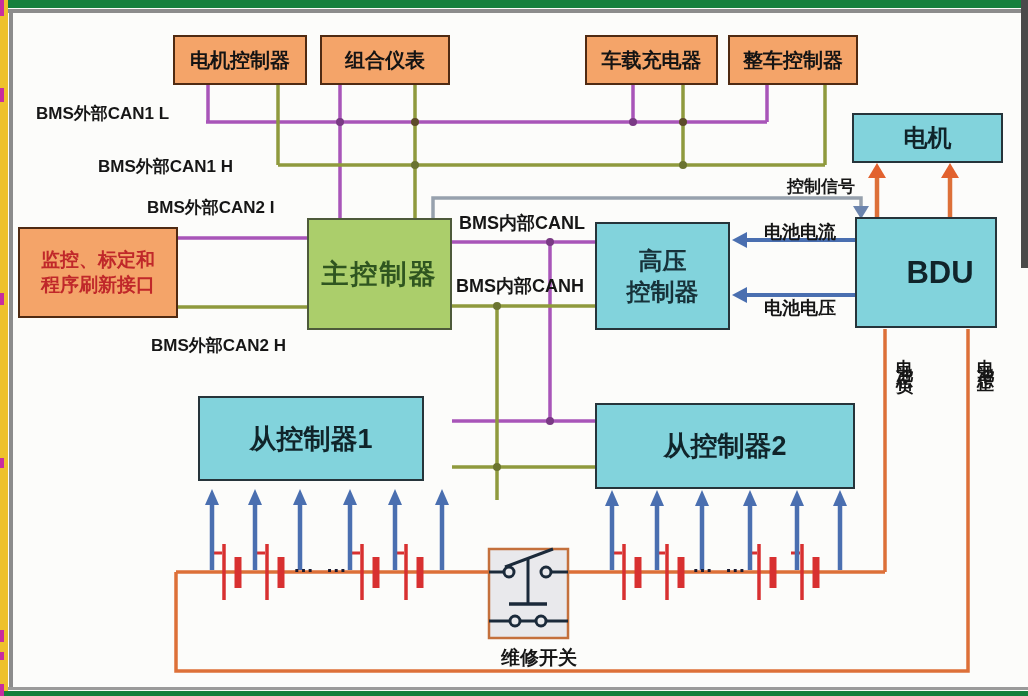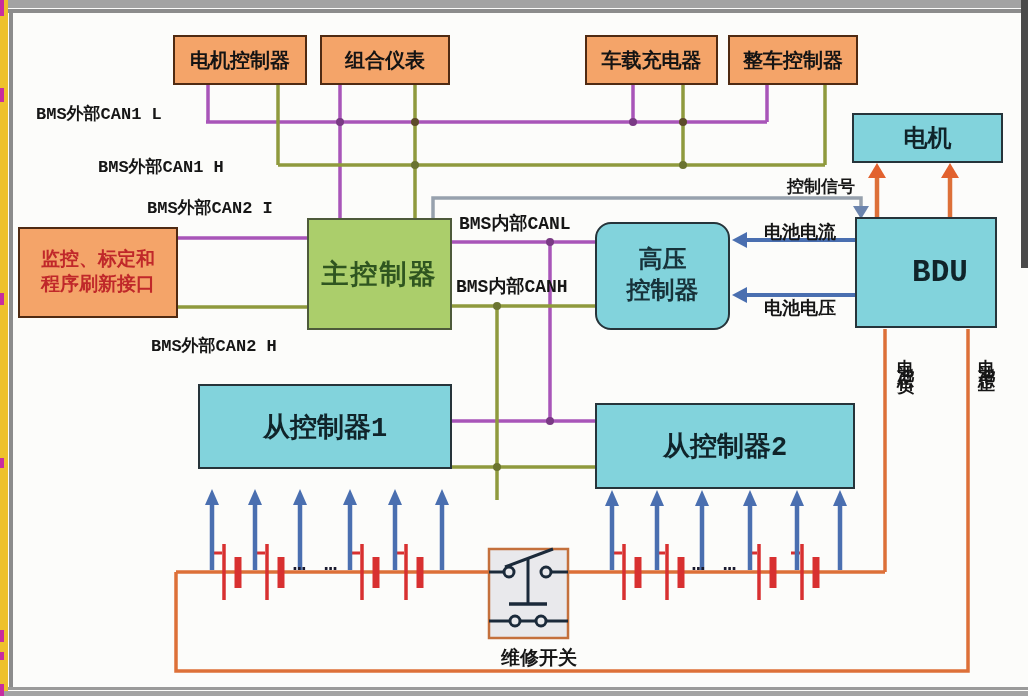--- a/index.html
+++ b/index.html
@@ -1,19 +1,19 @@
 <!DOCTYPE html>
 <html><head>
 <meta charset="utf-8">
 <style>
   html,body{margin:0;padding:0;}
   #stage{
     position:relative;width:1028px;height:696px;overflow:hidden;
-    background:#a3a3a3;
-    font-family:Liberation Mono, monospace;
+    background:#15803d;
+    font-family:Liberation Sans, sans-serif;
   }
   .panel{position:absolute;left:8px;top:8px;width:1020px;height:683px;background:#fcfcfa;}
   .frame{position:absolute;background:#8c8c8c;}
   .ystripe{position:absolute;left:0;top:0;width:8px;height:691px;background:#eec12c;}
   .mdash{position:absolute;left:0;width:4px;background:#c82da0;}
   .rstrip{position:absolute;right:0;top:0;width:7px;height:268px;background:#4a4a4a;}
   svg.wires{position:absolute;left:0;top:0;z-index:1;}
   .box{
     position:absolute;z-index:2;display:flex;align-items:center;justify-content:center;
     text-align:center;font-weight:bold;box-sizing:border-box;color:#141414;
@@ -254,36 +254,36 @@
     <div>
       <div>监控、标定和</div>
       <div>程序刷新接口</div>
     </div>
   </div>
 
   <div class="box box-green" style="left:307px;top:218px;width:145px;height:112px;align-items:center;">
     <span>主控制器</span>
   </div>
 
-  <div class="box box-cyan two-line" style="left:595px;top:222px;width:135px;height:108px;font-size:24px;color:#17323a;border-radius:16px;">
+  <div class="box box-cyan two-line" style="left:595px;top:222px;width:135px;height:108px;font-size:24px;color:#17323a;">
     <div>
       <div>高压</div>
       <div>控制器</div>
     </div>
   </div>
 
   <div class="box box-cyan" style="left:855px;top:217px;width:142px;height:111px;font-size:31px;color:#10242a;padding-left:28px;">
     <span>BDU</span>
   </div>
 
   <div class="box box-cyan" style="left:852px;top:113px;width:151px;height:50px;font-size:24px;color:#10242a;">
     <span>电机</span>
   </div>
 
-  <div class="box box-cyan" style="left:198px;top:384px;width:254px;height:85px;font-size:27px;color:#10242a;">
+  <div class="box box-cyan" style="left:198px;top:396px;width:226px;height:85px;font-size:27px;color:#10242a;">
     <span>从控制器1</span>
   </div>
   <div class="box box-cyan" style="left:595px;top:403px;width:260px;height:86px;font-size:27px;color:#10242a;">
     <span>从控制器2</span>
   </div>
 
   <div class="lbl" style="left:36px;top:102px;">BMS外部CAN1 L</div>
   <div class="lbl" style="left:98px;top:155px;">BMS外部CAN1 H</div>
   <div class="lbl" style="left:147px;top:196px;">BMS外部CAN2 I</div>
   <div class="lbl" style="left:151px;top:334px;">BMS外部CAN2 H</div>

